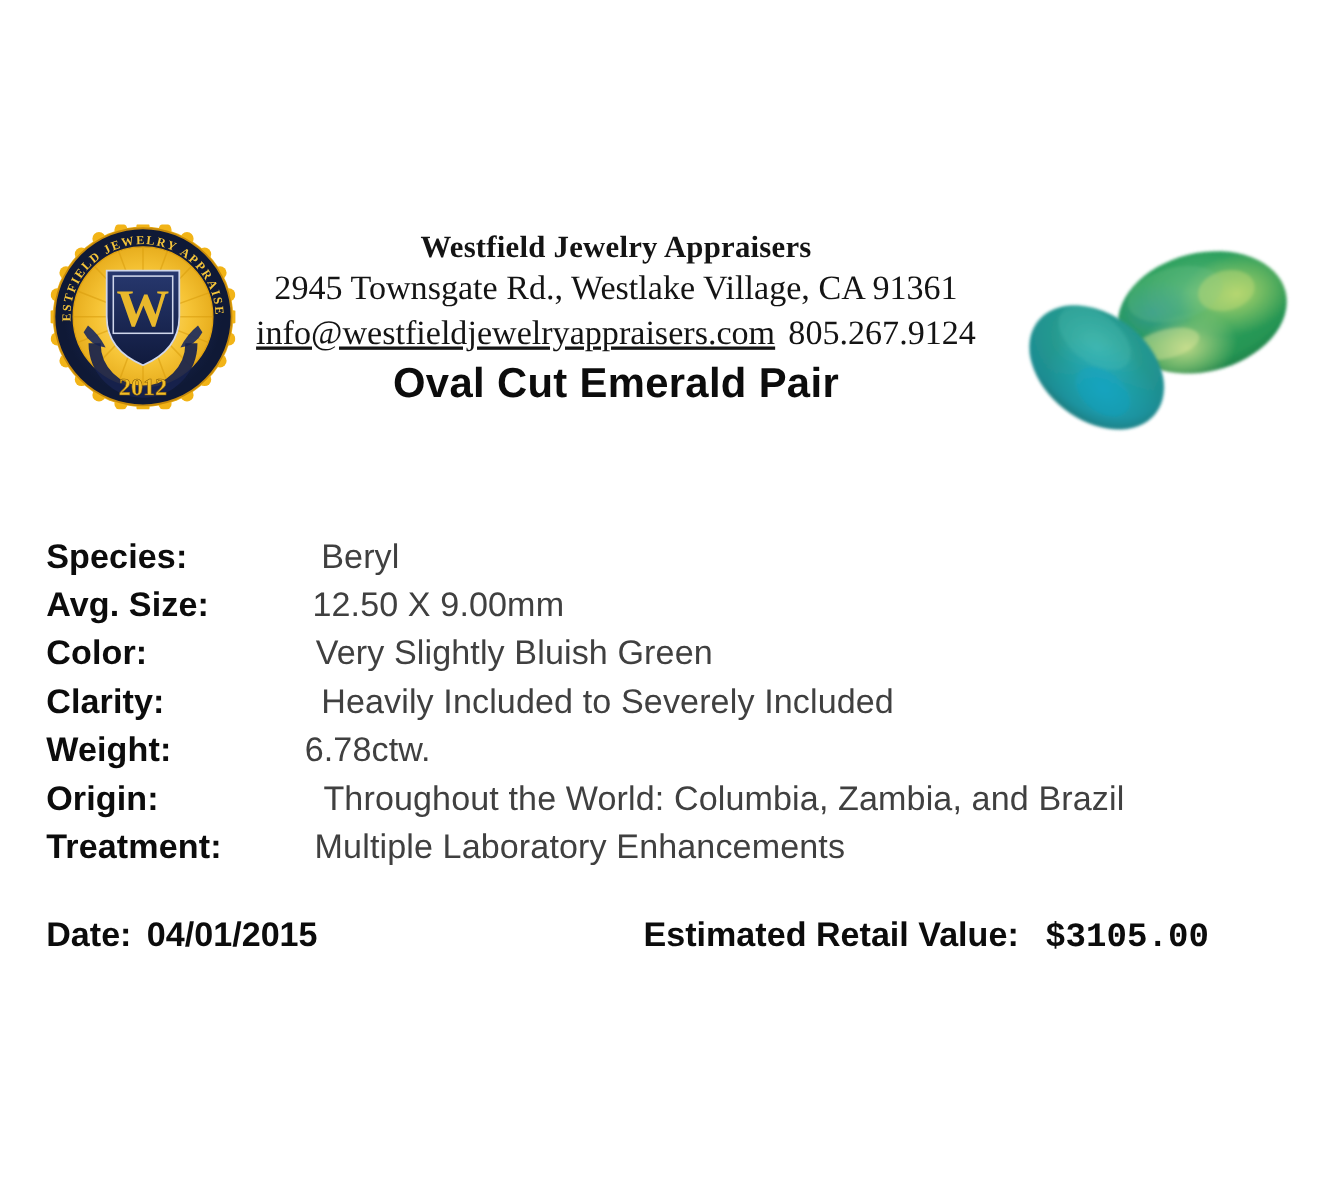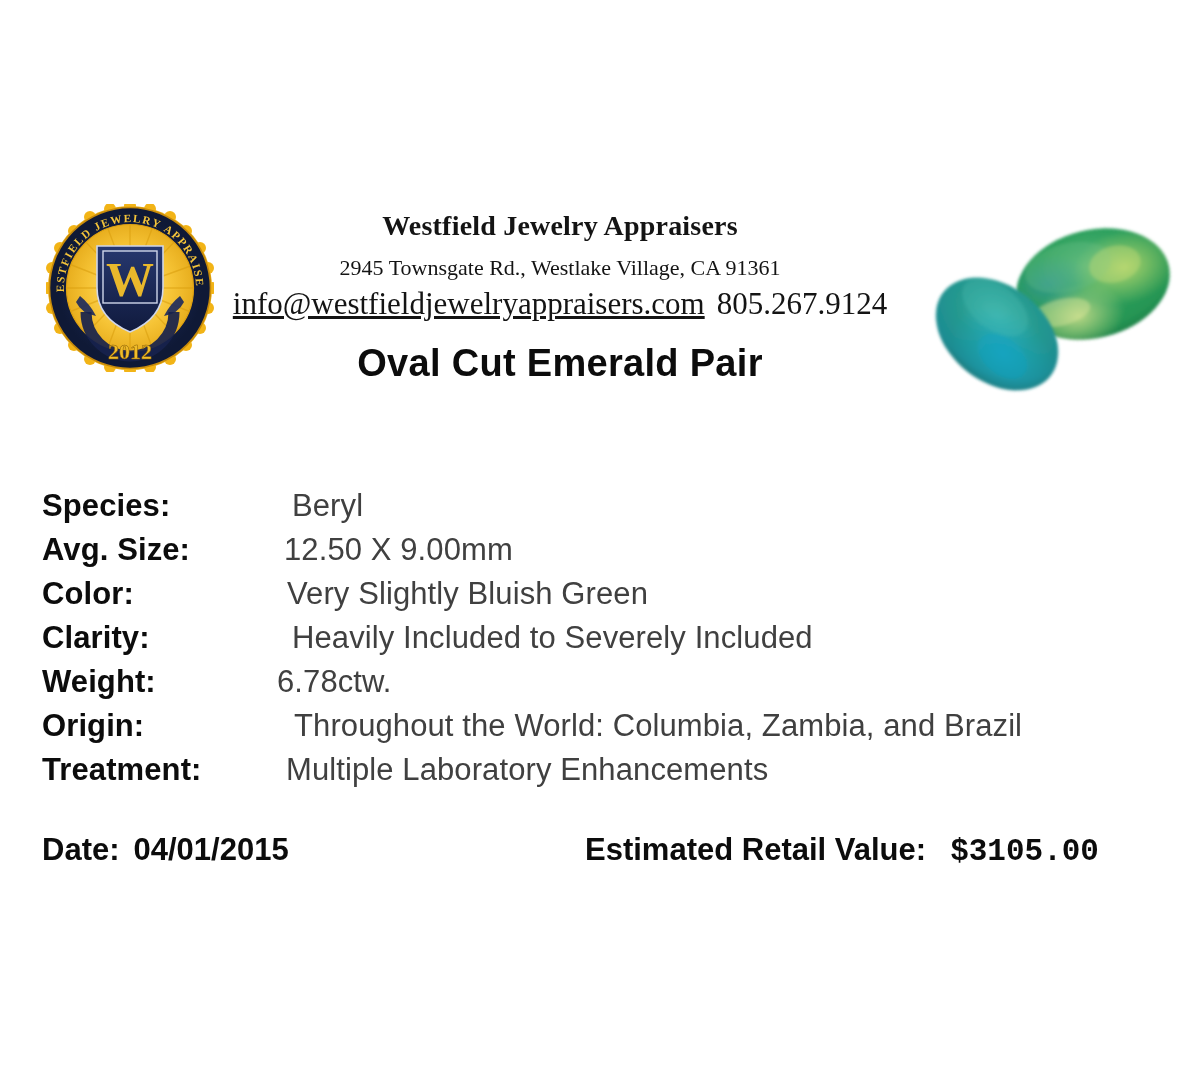--- a/index.html
+++ b/index.html
@@ -53,44 +53,44 @@
     color: #141414;
   }
   .company-name {
     font-size: 28px;
     font-weight: bold;
     letter-spacing: 0.2px;
     line-height: 1.12;
     white-space: nowrap;
   }
   .company-address {
-    font-size: 22px;
+    font-size: 31px;
     font-weight: normal;
     line-height: 1.2;
-    margin-top: 14px;
+    margin-top: 2px;
     white-space: nowrap;
   }
   .company-contact {
     font-size: 31px;
     font-weight: normal;
     line-height: 1.2;
     margin-top: 3px;
     white-space: nowrap;
   }
   .company-email {
     text-decoration: underline;
     text-underline-offset: 2px;
     color: #141414;
   }
   .company-phone { margin-left: 12px; }
 
   .doc-title {
     position: absolute;
     left: 230px;
-    top: 152px;
+    top: 138px;
     width: 660px;
     text-align: center;
     font-family: "Liberation Sans", sans-serif;
     font-size: 38px;
     font-weight: bold;
     letter-spacing: 0.3px;
     color: #0c0c0c;
     white-space: nowrap;
   }
 

